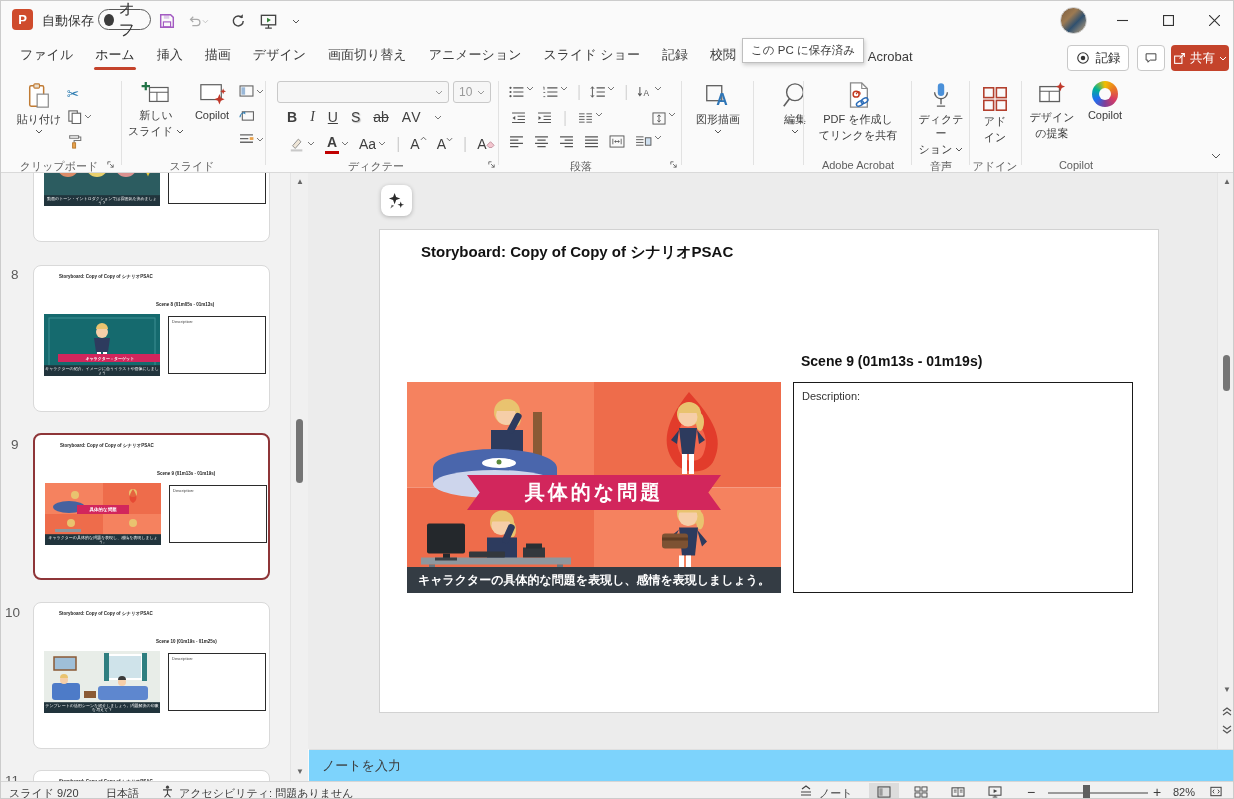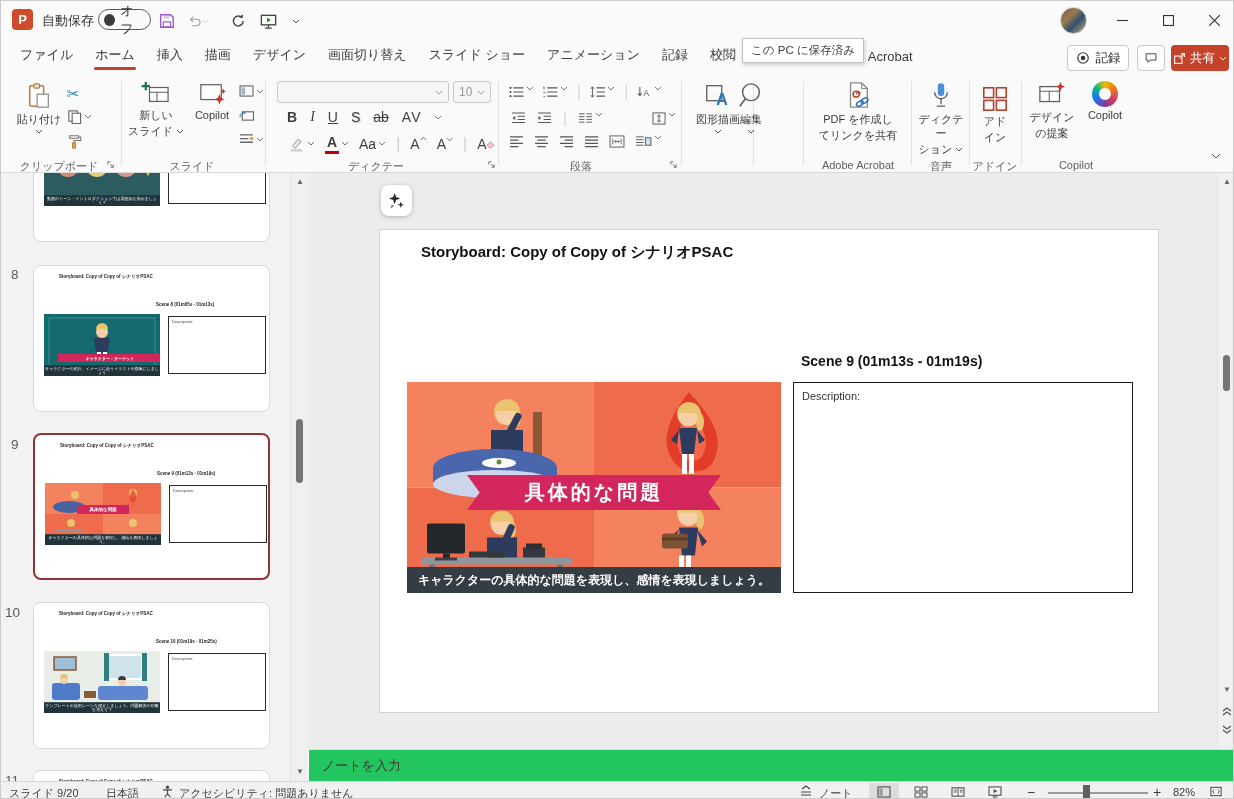--- a/index.html
+++ b/index.html
@@ -5,21 +5,21 @@
   *{box-sizing:border-box;margin:0;padding:0;font-family:"Liberation Sans","DejaVu Sans",sans-serif;}
   html,body{background:#ddd;}
   .app{position:relative;width:1234px;height:799px;background:#fafafa;overflow:hidden;border:1px solid #ccc;}
   svg{display:block;}
   
   .titlebar{position:absolute;left:0;top:0;width:1234px;height:38px;background:#fafafa;}
   .pplogo{position:absolute;left:11px;top:8px;width:21px;height:21px;background:#CF4B2C;border-radius:4px;color:#fff;font-weight:bold;font-size:13px;display:flex;align-items:center;justify-content:center;}
   .ts-label{position:absolute;left:41px;top:11px;font-size:13px;color:#333;}
   .toggle{position:absolute;left:97px;top:8px;width:53px;height:21px;border:1.5px solid #595959;border-radius:11px;display:flex;align-items:center;padding:0 5px;gap:5px;background:#fafafa;}
   .knob{width:12px;height:12px;border-radius:50%;background:#3b3b3b;}
-  .toggle span{font-size:13px;color:#333;}
+  .toggle span{font-size:16px;color:#333;}
   .qicon{position:absolute;top:9px;width:22px;height:22px;display:flex;align-items:center;justify-content:center;}
   .doc-title{position:absolute;left:322px;top:11px;font-size:13px;color:#2b2b2b;display:flex;align-items:center;gap:7px;white-space:nowrap;}
   .searchbox{position:absolute;left:766px;top:7px;width:274px;height:25px;background:#f3f3f3;border:1px solid #d8d8d8;border-radius:4px;display:flex;align-items:center;padding:0 10px;gap:9px;color:#5f5f5f;font-size:13px;}
   .avatar{position:absolute;left:1059px;top:6px;width:27px;height:27px;border-radius:50%;background:linear-gradient(135deg,#7a5b3e 0%,#9c7a52 35%,#30506e 60%,#c9a77c 100%);border:1px solid #ccc;}
   .winbtn{position:absolute;top:0;width:46px;height:38px;display:flex;align-items:center;justify-content:center;background:transparent;}
   
   .tabrow{position:absolute;left:0;top:38px;width:1234px;height:34px;background:#fafafa;display:flex;align-items:flex-end;padding-left:8px;}
   .tab{font-size:13px;color:#3b3b3b;padding:8px 11px 9px 11px;position:relative;white-space:nowrap;}
   .tab.active{font-weight:normal;color:#2b2b2b;}
   .tab.active::after{content:"";position:absolute;left:10px;right:10px;bottom:3px;height:3px;border-radius:2px;background:#C4432B;}
@@ -59,21 +59,21 @@
   .sscene{position:absolute;left:421px;top:123px;font-size:14px;font-weight:bold;color:#111;}
   .simg{position:absolute;left:27px;top:152px;width:374px;height:211px;overflow:hidden;}
   .sdesc{position:absolute;left:413px;top:152px;width:340px;height:211px;border:1.5px solid #1a1a1a;background:#fff;}
   .sdesc span{display:block;font-size:11px;color:#333;margin:7px 0 0 8px;}
   .banner{position:absolute;left:60px;top:93px;width:254px;height:35px;background:#D2265C;color:#fff;font-weight:bold;font-size:20px;letter-spacing:3px;display:flex;align-items:center;justify-content:center;clip-path:polygon(0 0,100% 0,95% 50%,100% 100%,0 100%,5% 50%);}
   .scap{position:absolute;left:0;bottom:0;width:100%;height:26px;background:#343C44;color:#fff;font-size:12px;font-weight:bold;display:flex;align-items:center;justify-content:center;}
   .rscroll{position:absolute;left:908px;top:0;width:18px;height:576px;background:#f0f0f0;border-left:1px solid #e4e4e4;}
   
   .chip{position:absolute;background:#D2265C;color:#fff;font-weight:bold;display:flex;align-items:center;justify-content:center;}
   
-  .notesbar{position:absolute;left:308px;top:748px;width:926px;height:32px;background:#22c55e;border-top:1px solid #e0e0e0;display:flex;align-items:center;padding-left:13px;font-size:13px;color:#3c3c3c;}
+  .notesbar{position:absolute;left:308px;top:748px;width:926px;height:32px;background:#7dd3fc;border-top:1px solid #e0e0e0;display:flex;align-items:center;padding-left:13px;font-size:13px;color:#3c3c3c;}
   .statusbar{position:absolute;left:0;top:780px;width:1234px;height:19px;background:#f1f1f1;border-top:1px solid #d6d6d6;font-size:11px;color:#3b3b3b;}
   .statusbar .it{position:absolute;top:4px;white-space:nowrap;}
   .viewbtn{position:absolute;top:1px;width:30px;height:18px;display:flex;align-items:center;justify-content:center;}
   .viewbtn.on{background:#dcdcdc;}
   .ztrack{position:absolute;left:1047px;top:10px;width:100px;height:2px;background:#9a9a9a;}
   .zthumb{position:absolute;left:1082px;top:3px;width:7px;height:15px;background:#5f5f5f;}
 </style>
 </head>
 <body>
 
@@ -140,22 +140,22 @@
     </div>
   </div>
 
   <div class="tabrow">
     <span class="tab">ファイル</span>
     <span class="tab active">ホーム</span>
     <span class="tab">挿入</span>
     <span class="tab">描画</span>
     <span class="tab">デザイン</span>
     <span class="tab">画面切り替え</span>
+    <span class="tab">アニメーション</span>
     <span class="tab">スライド ショー</span>
-    <span class="tab">アニメーション</span>
     <span class="tab">記録</span>
     <span class="tab">校閲</span>
     <span class="tab">表示</span>
     <span class="tab">ヘルプ</span>
     <span class="tab">Acrobat</span>
   </div>
   <div class="pillbtn" style="left:1066px;width:62px">
     <svg width="14" height="14" viewBox="0 0 16 16">
         <circle cx="8" cy="8" r="6" fill="none" stroke="#333" stroke-width="1.3"></circle>
         <circle cx="8" cy="8" r="2.6" fill="#333"></circle>
@@ -459,21 +459,21 @@
       <svg width="30" height="30" viewBox="0 0 32 32">
           <rect x="4" y="5" width="16" height="16" fill="none" stroke="#5f5f5f" stroke-width="1.4"></rect>
           <text x="14" y="26" font-size="17" font-weight="bold" fill="#2E75B6">A</text>
         </svg>
       <span>図形描画</span>
       <svg class="chevsvg" viewBox="0 0 8 5">
           <path d="M1 1l3 3 3-3" stroke="#555" fill="none"></path>
         </svg>
     </div>
     <div class="vdiv" style="left:752px"></div>
-    <div class="bigbtn" style="left:728px;top:8px;width:44px">
+    <div class="bigbtn" style="left:772px;top:8px;width:44px">
       <svg width="28" height="30" viewBox="0 0 30 32">
           <circle cx="15" cy="12" r="9" fill="none" stroke="#5f5f5f" stroke-width="1.5"></circle>
           <path d="M9 19 3 27" stroke="#5f5f5f" stroke-width="1.8"></path>
         </svg>
       <span>編集</span>
       <svg class="chevsvg" viewBox="0 0 8 5">
           <path d="M1 1l3 3 3-3" stroke="#555" fill="none"></path>
         </svg>
     </div>
     <div class="vdiv" style="left:802px"></div>

